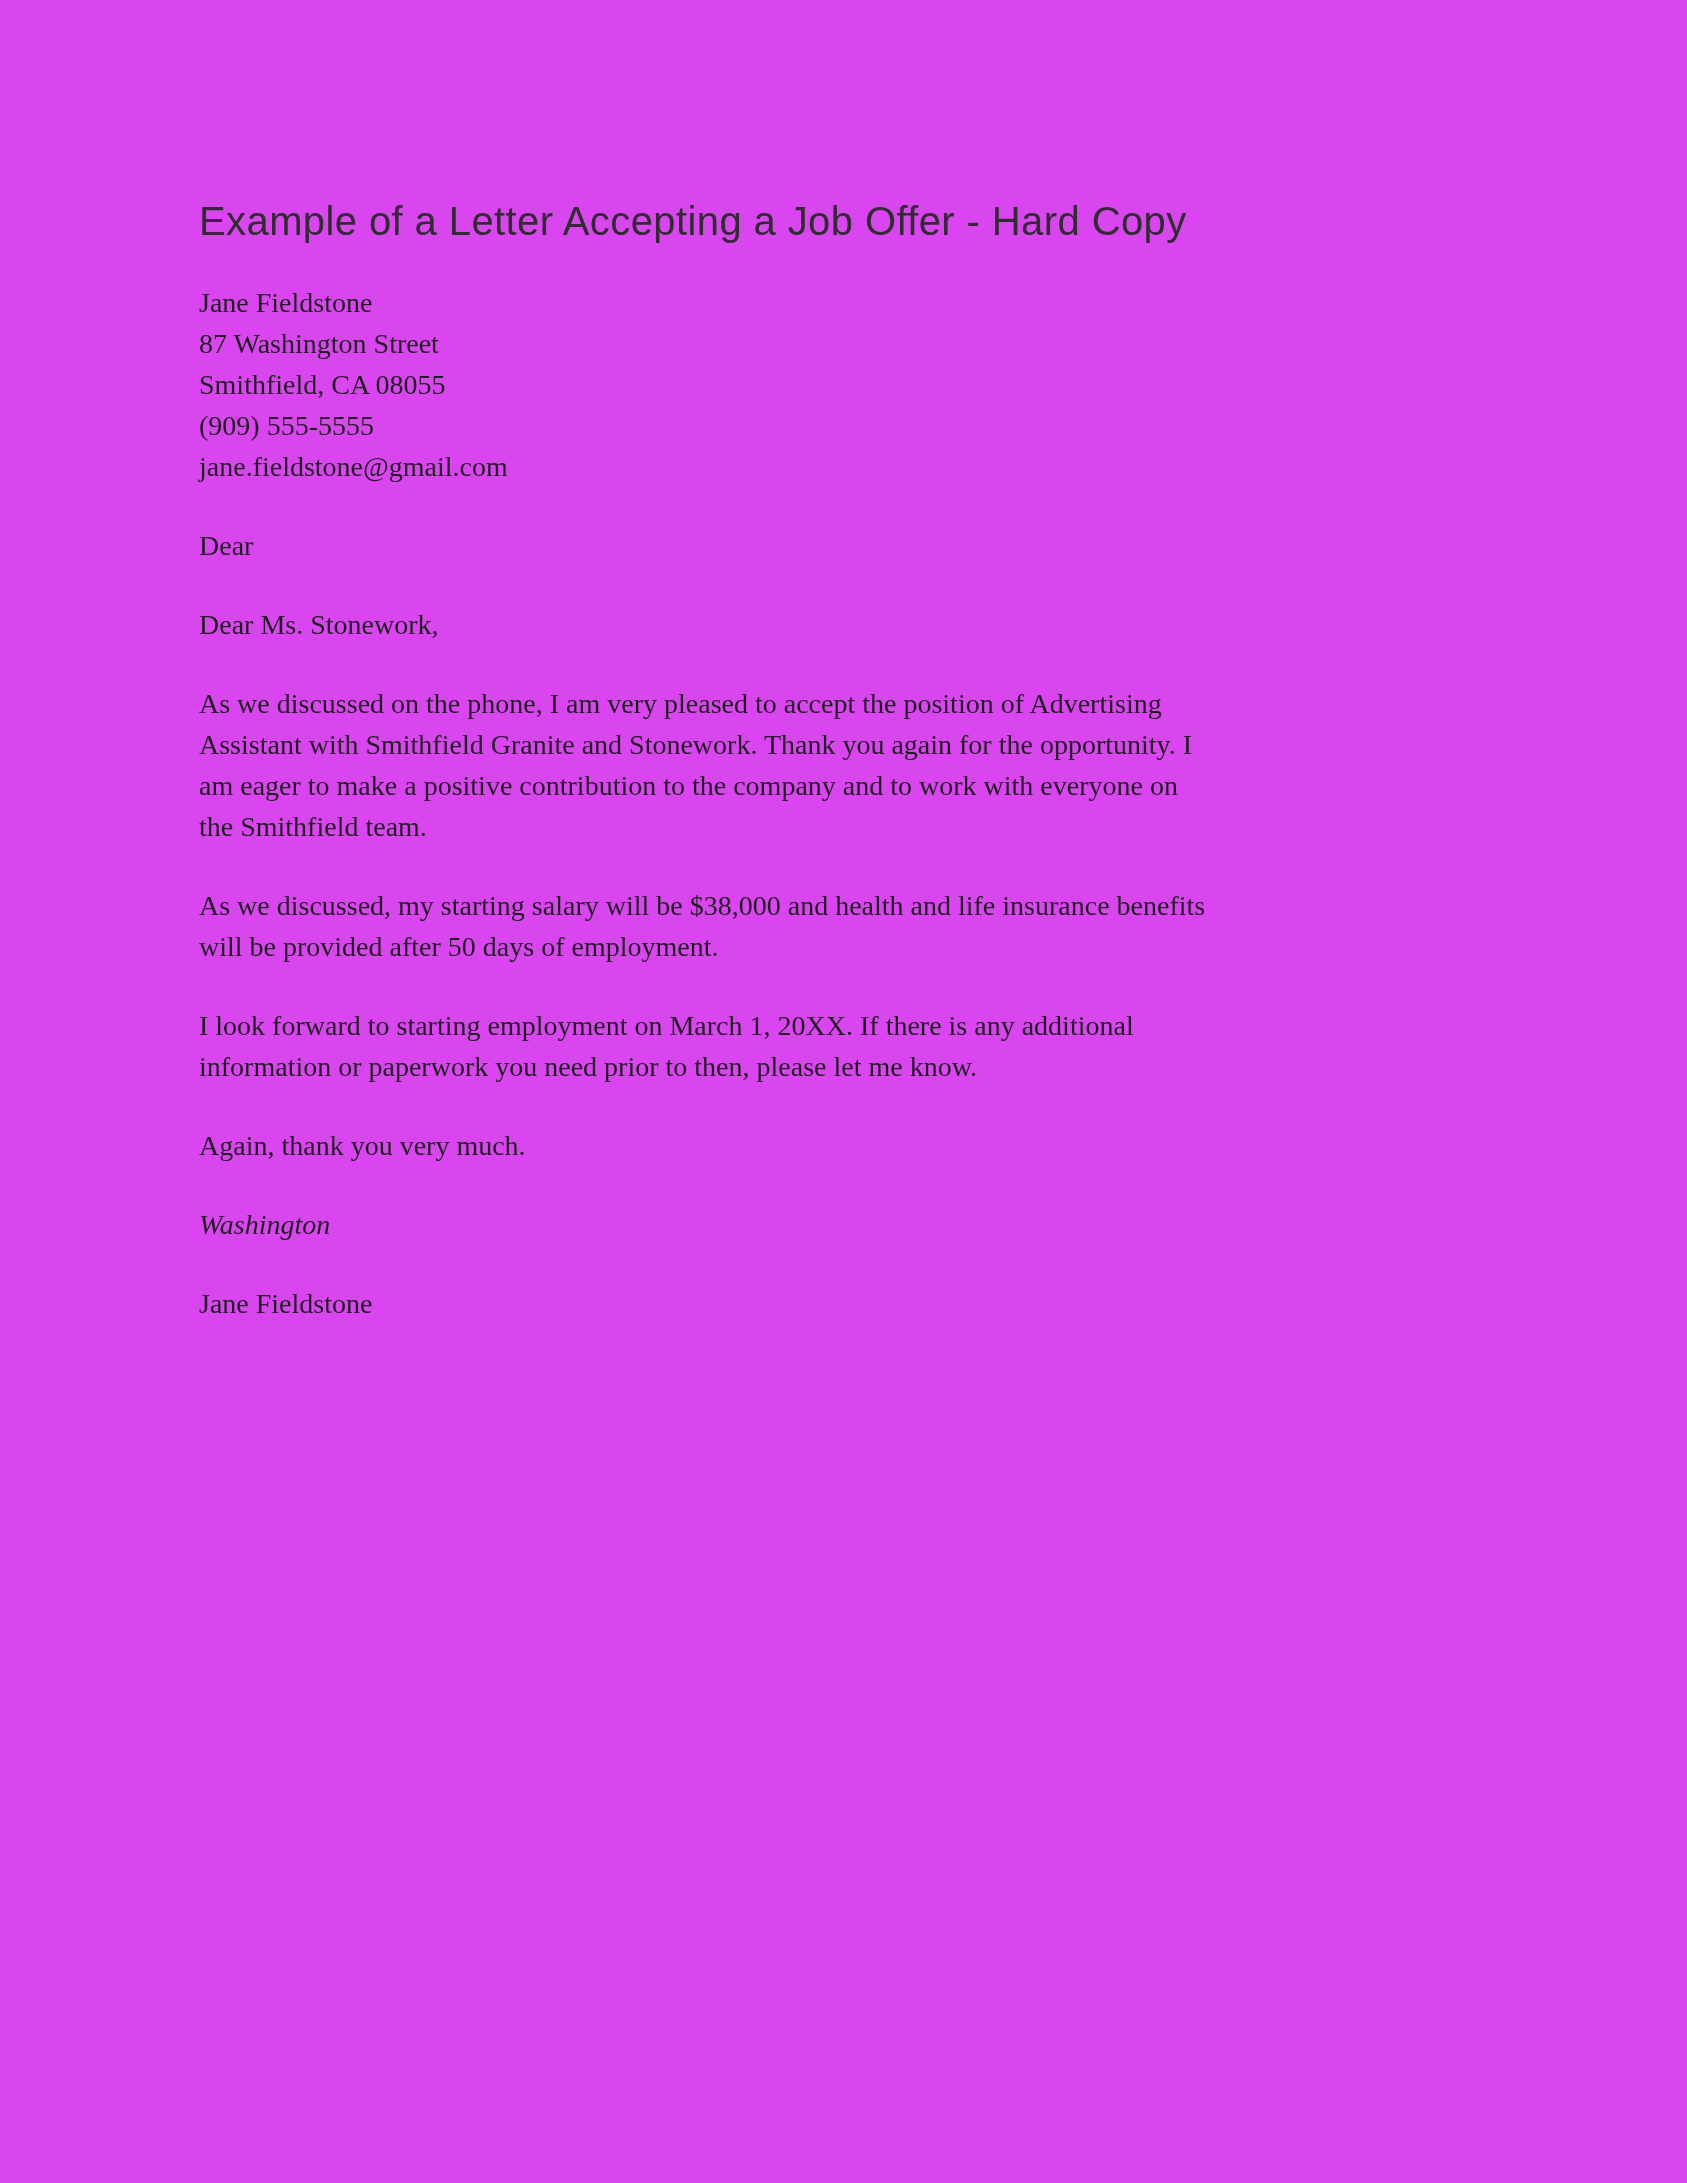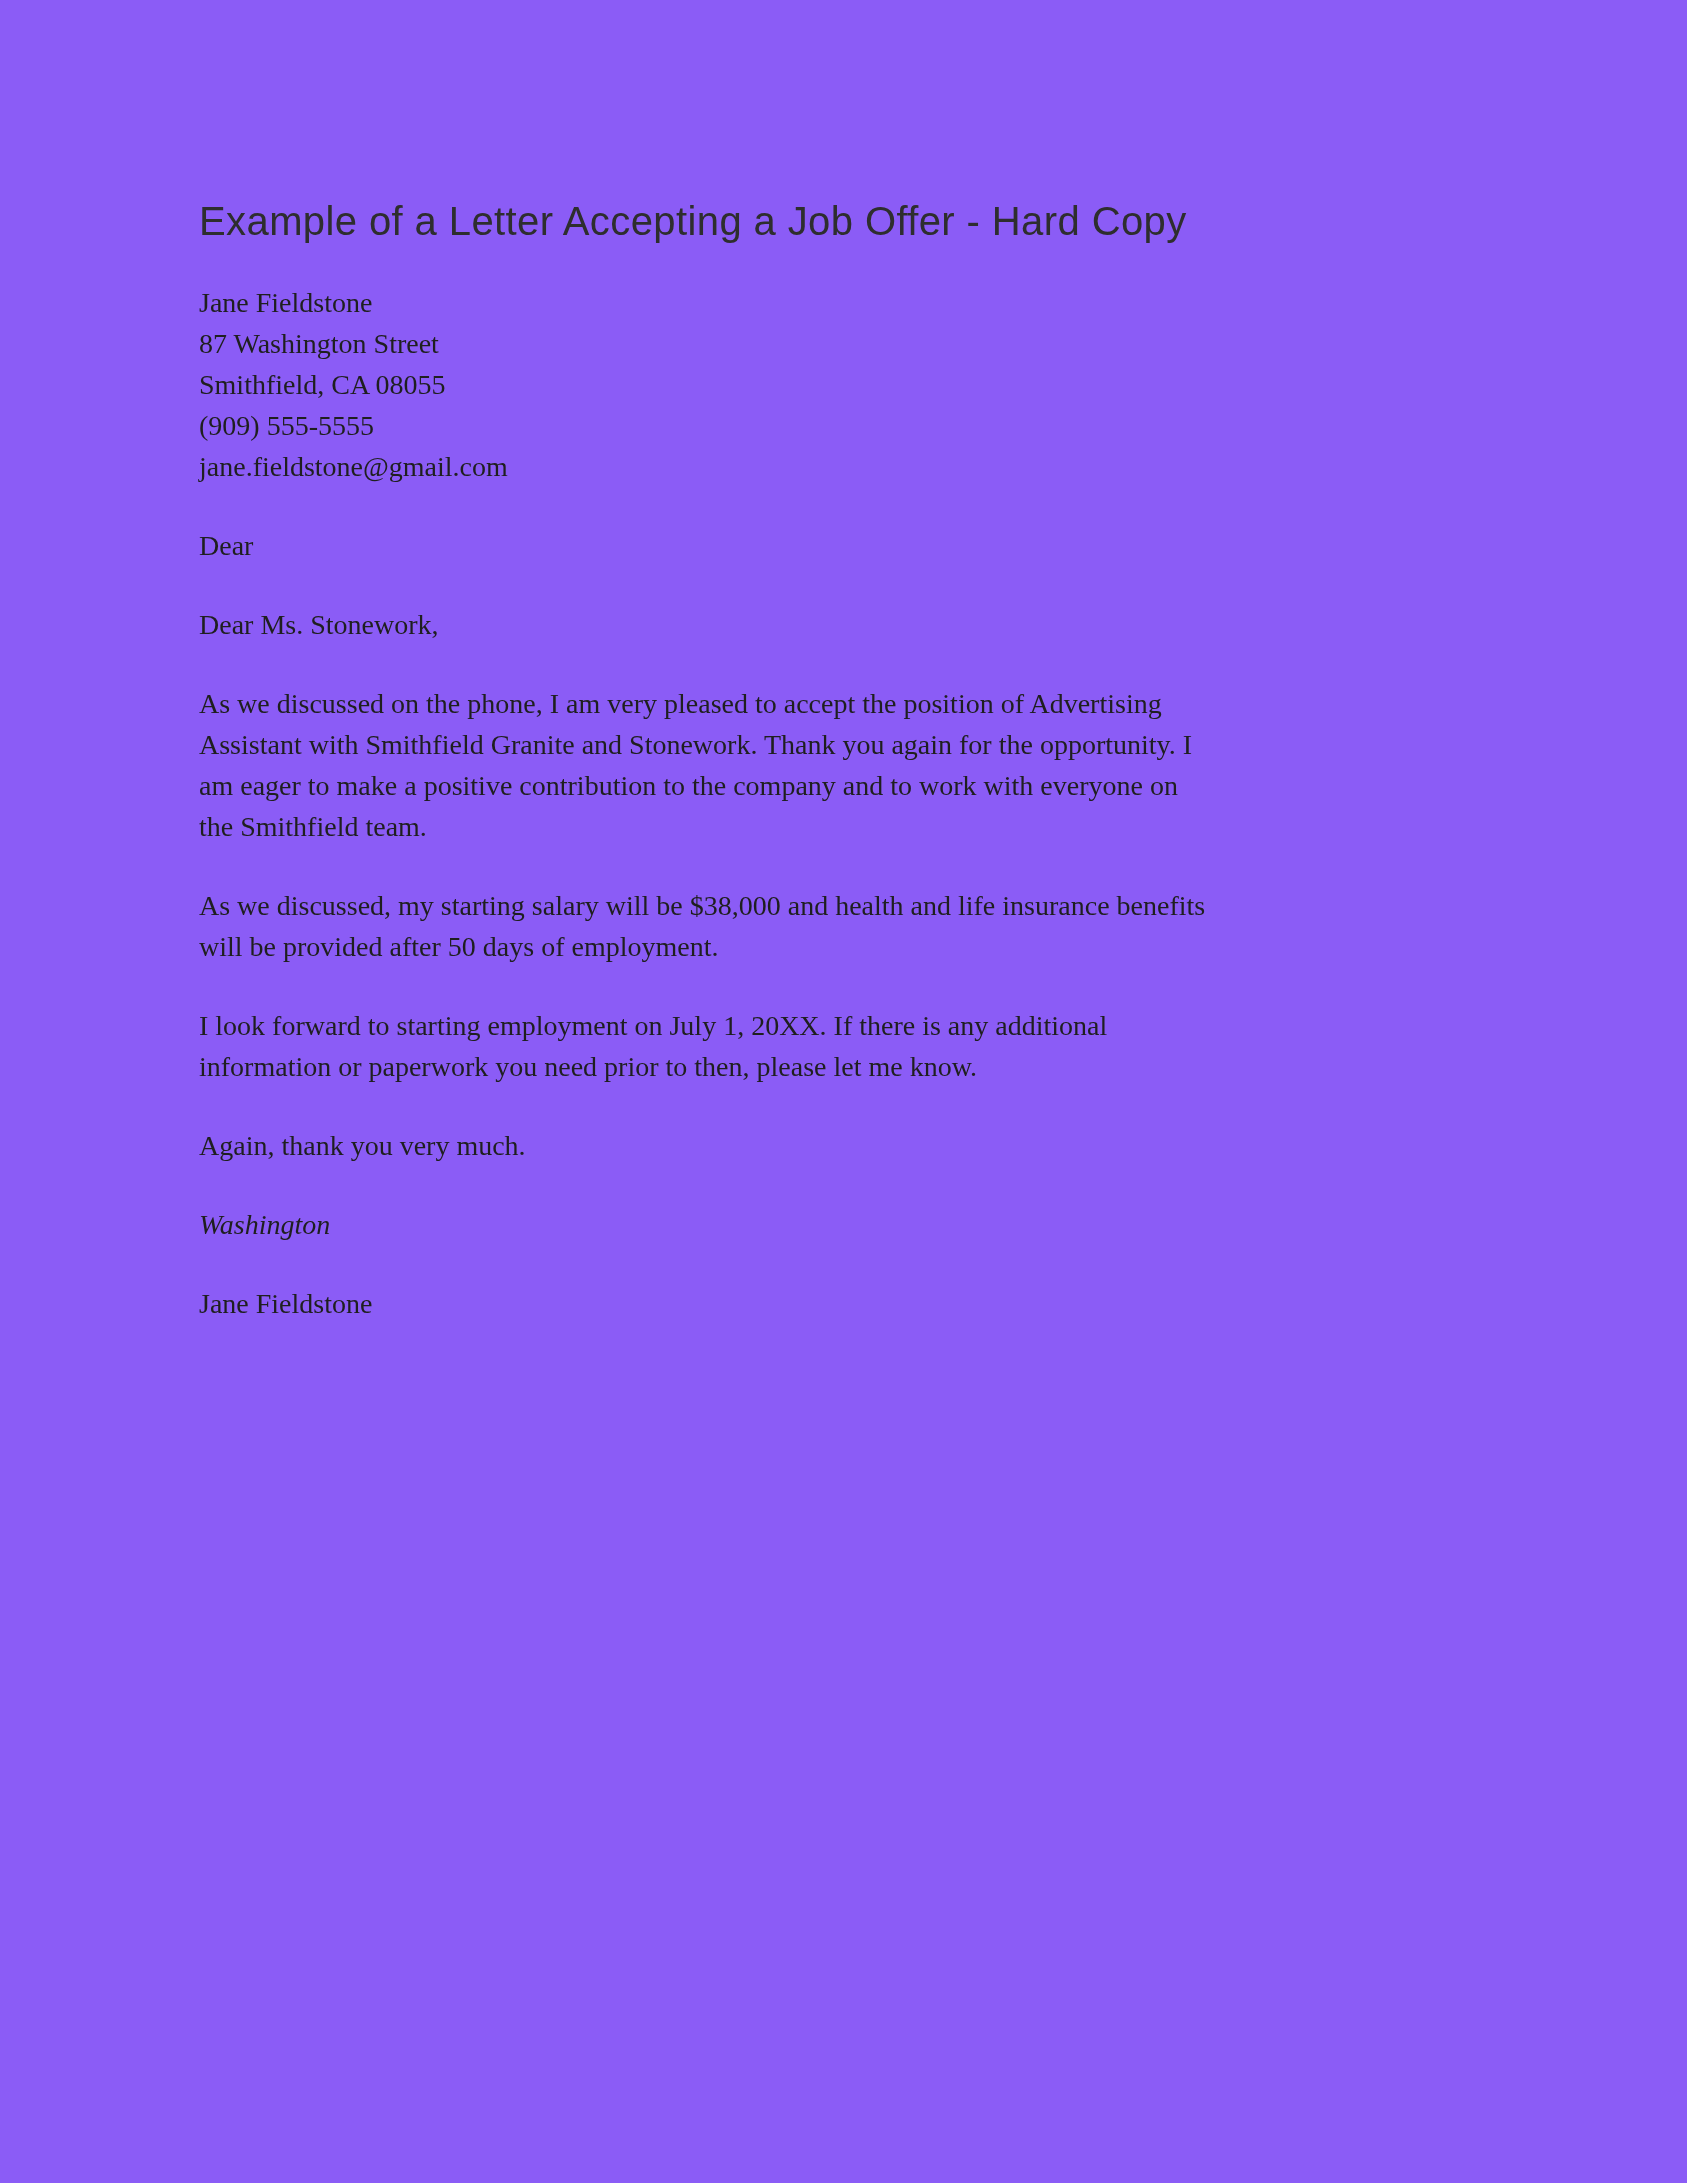--- a/index.html
+++ b/index.html
@@ -4,21 +4,21 @@
 <style>
   html, body {
     margin: 0;
     padding: 0;
     background: #ffffff;
   }
   .page {
     position: relative;
     width: 1687px;
     height: 2184px;
-    background: #8b5cf6;
+    background: #d946ef;
     overflow: hidden;
     box-sizing: border-box;
     padding: 198px 122px 0 199px;
   }
   .content {
     width: 1363px;
   }
   .doc-title {
     margin: 0 0 37px 0;
     font-family: "Liberation Sans", "DejaVu Sans", sans-serif;
@@ -59,21 +59,21 @@
     <div class="body-text">Dear Ms. Stonework,</div>
 
     <p class="body-text">As we discussed on the phone, I am very pleased to accept the position of Advertising
 Assistant with Smithfield Granite and Stonework. Thank you again for the opportunity. I
 am eager to make a positive contribution to the company and to work with everyone on
 the Smithfield team.</p>
 
     <p class="body-text">As we discussed, my starting salary will be $38,000 and health and life insurance benefits
 will be provided after 50 days of employment.</p>
 
-    <p class="body-text">I look forward to starting employment on July 1, 20XX. If there is any additional
+    <p class="body-text">I look forward to starting employment on March 1, 20XX. If there is any additional
 information or paperwork you need prior to then, please let me know.</p>
 
     <div class="body-text">Again, thank you very much.</div>
 
     <div class="body-text italic">Washington</div>
 
     <div class="body-text">Jane Fieldstone</div>
 
   </div>
 </div>

